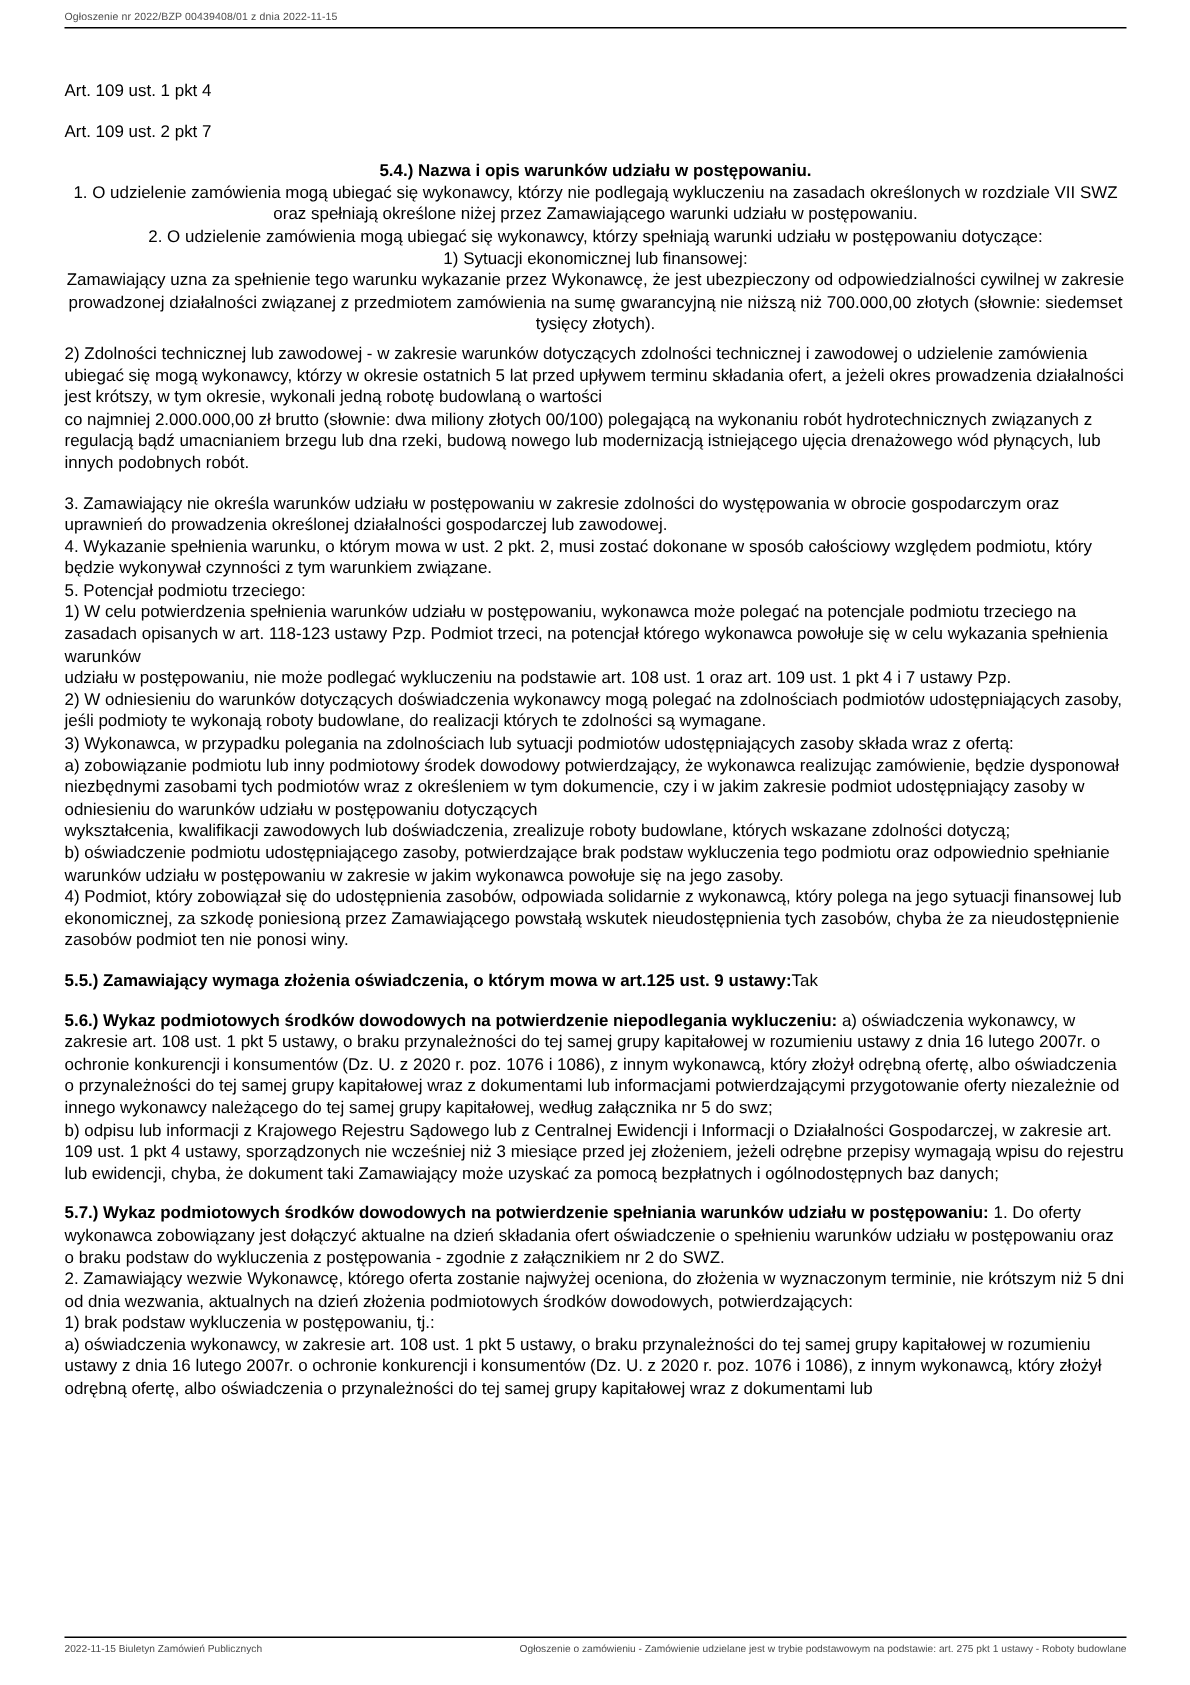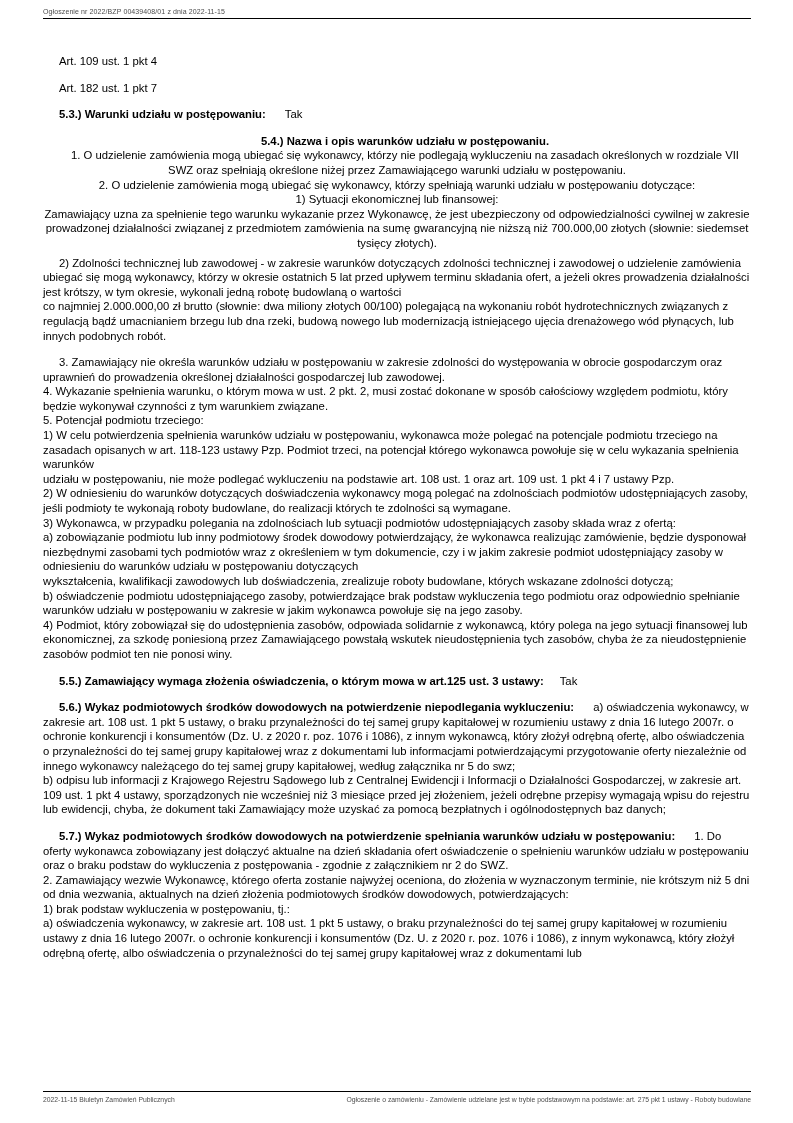--- a/index.html
+++ b/index.html
@@ -37,21 +37,21 @@
     top: 54px;
     font-size: 11.3px;
     line-height: 14.6px;
     text-align: left;
   }
   .para {
     margin: 0 0 12px 0;
     white-space: pre-wrap;
   }
   .para.tight { margin-bottom: 5px; text-align: center; }
-  .seg { font-weight: normal; margin-left: 16px; }
+  .seg { font-weight: normal; }
   .seg.bold { font-weight: bold; }
   .page-footer {
     position: absolute;
     left: 43px;
     right: 42px;
     top: 1091px;
   }
   .footer-row {
     display: flex;
     justify-content: space-between;
@@ -68,42 +68,41 @@
 
 <div class="page">
 
   <div class="page-header">
     <span class="hdr-text">Ogłoszenie nr 2022/BZP 00439408/01 z dnia 2022-11-15</span>
     <div class="rule"></div>
   </div>
 
   <div class="content" id="doc-content">
       <p class="para"><span class="seg">Art. 109 ust. 1 pkt 4</span></p>
-      <p class="para"><span class="seg">Art. 182 ust. 1 pkt 7</span></p>
-      <p class="para"><span class="seg bold">5.3.) Warunki udziału w postępowaniu: </span><span class="seg">Tak</span></p>
+      <p class="para"><span class="seg">Art. 109 ust. 2 pkt 7</span></p>
       <p class="para tight"><span class="seg bold">5.4.) Nazwa i opis warunków udziału w postępowaniu.
 </span><span class="seg">1. O udzielenie zamówienia mogą ubiegać się wykonawcy, którzy nie podlegają wykluczeniu na zasadach określonych w rozdziale VII SWZ oraz spełniają określone niżej przez Zamawiającego warunki udziału w postępowaniu.
 2. O udzielenie zamówienia mogą ubiegać się wykonawcy, którzy spełniają warunki udziału w postępowaniu dotyczące:
 1) Sytuacji ekonomicznej lub finansowej:
 Zamawiający uzna za spełnienie tego warunku wykazanie przez Wykonawcę, że jest ubezpieczony od odpowiedzialności cywilnej w zakresie prowadzonej działalności związanej z przedmiotem zamówienia na sumę gwarancyjną nie niższą niż 700.000,00 złotych (słownie: siedemset tysięcy złotych).</span></p>
       <p class="para"><span class="seg">2) Zdolności technicznej lub zawodowej - w zakresie warunków dotyczących zdolności technicznej i zawodowej o udzielenie zamówienia ubiegać się mogą wykonawcy, którzy w okresie ostatnich 5 lat przed upływem terminu składania ofert, a jeżeli okres prowadzenia działalności jest krótszy, w tym okresie, wykonali jedną robotę budowlaną o wartości
 co najmniej 2.000.000,00 zł brutto (słownie: dwa miliony złotych 00/100) polegającą na wykonaniu robót hydrotechnicznych związanych z regulacją bądź umacnianiem brzegu lub dna rzeki, budową nowego lub modernizacją istniejącego ujęcia drenażowego wód płynących, lub innych podobnych robót.</span></p>
       <p class="para"><span class="seg">3. Zamawiający nie określa warunków udziału w postępowaniu w zakresie zdolności do występowania w obrocie gospodarczym oraz uprawnień do prowadzenia określonej działalności gospodarczej lub zawodowej.
 4. Wykazanie spełnienia warunku, o którym mowa w ust. 2 pkt. 2, musi zostać dokonane w sposób całościowy względem podmiotu, który będzie wykonywał czynności z tym warunkiem związane.
 5. Potencjał podmiotu trzeciego:
 1) W celu potwierdzenia spełnienia warunków udziału w postępowaniu, wykonawca może polegać na potencjale podmiotu trzeciego na zasadach opisanych w art. 118-123 ustawy Pzp. Podmiot trzeci, na potencjał którego wykonawca powołuje się w celu wykazania spełnienia warunków
 udziału w postępowaniu, nie może podlegać wykluczeniu na podstawie art. 108 ust. 1 oraz art. 109 ust. 1 pkt 4 i 7 ustawy Pzp.
 2) W odniesieniu do warunków dotyczących doświadczenia wykonawcy mogą polegać na zdolnościach podmiotów udostępniających zasoby, jeśli podmioty te wykonają roboty budowlane, do realizacji których te zdolności są wymagane.
 3) Wykonawca, w przypadku polegania na zdolnościach lub sytuacji podmiotów udostępniających zasoby składa wraz z ofertą:
 a) zobowiązanie podmiotu lub inny podmiotowy środek dowodowy potwierdzający, że wykonawca realizując zamówienie, będzie dysponował niezbędnymi zasobami tych podmiotów wraz z określeniem w tym dokumencie, czy i w jakim zakresie podmiot udostępniający zasoby w odniesieniu do warunków udziału w postępowaniu dotyczących
 wykształcenia, kwalifikacji zawodowych lub doświadczenia, zrealizuje roboty budowlane, których wskazane zdolności dotyczą;
 b) oświadczenie podmiotu udostępniającego zasoby, potwierdzające brak podstaw wykluczenia tego podmiotu oraz odpowiednio spełnianie warunków udziału w postępowaniu w zakresie w jakim wykonawca powołuje się na jego zasoby.
 4) Podmiot, który zobowiązał się do udostępnienia zasobów, odpowiada solidarnie z wykonawcą, który polega na jego sytuacji finansowej lub ekonomicznej, za szkodę poniesioną przez Zamawiającego powstałą wskutek nieudostępnienia tych zasobów, chyba że za nieudostępnienie
 zasobów podmiot ten nie ponosi winy.</span></p>
-      <p class="para"><span class="seg bold">5.5.) Zamawiający wymaga złożenia oświadczenia, o którym mowa w art.125 ust. 3 ustawy:</span><span class="seg">Tak</span></p>
+      <p class="para"><span class="seg bold">5.5.) Zamawiający wymaga złożenia oświadczenia, o którym mowa w art.125 ust. 9 ustawy:</span><span class="seg">Tak</span></p>
       <p class="para"><span class="seg bold">5.6.) Wykaz podmiotowych środków dowodowych na potwierdzenie niepodlegania wykluczeniu: </span><span class="seg">a) oświadczenia wykonawcy, w zakresie art. 108 ust. 1 pkt 5 ustawy, o braku przynależności do tej samej grupy kapitałowej w rozumieniu ustawy z dnia 16 lutego 2007r. o ochronie konkurencji i konsumentów (Dz. U. z 2020 r. poz. 1076 i 1086), z innym wykonawcą, który złożył odrębną ofertę, albo oświadczenia o przynależności do tej samej grupy kapitałowej wraz z dokumentami lub informacjami potwierdzającymi przygotowanie oferty niezależnie od innego wykonawcy należącego do tej samej grupy kapitałowej, według załącznika nr 5 do swz;
 b) odpisu lub informacji z Krajowego Rejestru Sądowego lub z Centralnej Ewidencji i Informacji o Działalności Gospodarczej, w zakresie art. 109 ust. 1 pkt 4 ustawy, sporządzonych nie wcześniej niż 3 miesiące przed jej złożeniem, jeżeli odrębne przepisy wymagają wpisu do rejestru lub ewidencji, chyba, że dokument taki Zamawiający może uzyskać za pomocą bezpłatnych i ogólnodostępnych baz danych;</span></p>
       <p class="para"><span class="seg bold">5.7.) Wykaz podmiotowych środków dowodowych na potwierdzenie spełniania warunków udziału w postępowaniu: </span><span class="seg">1. Do oferty wykonawca zobowiązany jest dołączyć aktualne na dzień składania ofert oświadczenie o spełnieniu warunków udziału w postępowaniu oraz o braku podstaw do wykluczenia z postępowania - zgodnie z załącznikiem nr 2 do SWZ.
 2. Zamawiający wezwie Wykonawcę, którego oferta zostanie najwyżej oceniona, do złożenia w wyznaczonym terminie, nie krótszym niż 5 dni od dnia wezwania, aktualnych na dzień złożenia podmiotowych środków dowodowych, potwierdzających:
 1) brak podstaw wykluczenia w postępowaniu, tj.:
 a) oświadczenia wykonawcy, w zakresie art. 108 ust. 1 pkt 5 ustawy, o braku przynależności do tej samej grupy kapitałowej w rozumieniu ustawy z dnia 16 lutego 2007r. o ochronie konkurencji i konsumentów (Dz. U. z 2020 r. poz. 1076 i 1086), z innym wykonawcą, który złożył odrębną ofertę, albo oświadczenia o przynależności do tej samej grupy kapitałowej wraz z dokumentami lub</span></p>
     </div>
 
   <div class="page-footer">
     <div class="rule"></div>

